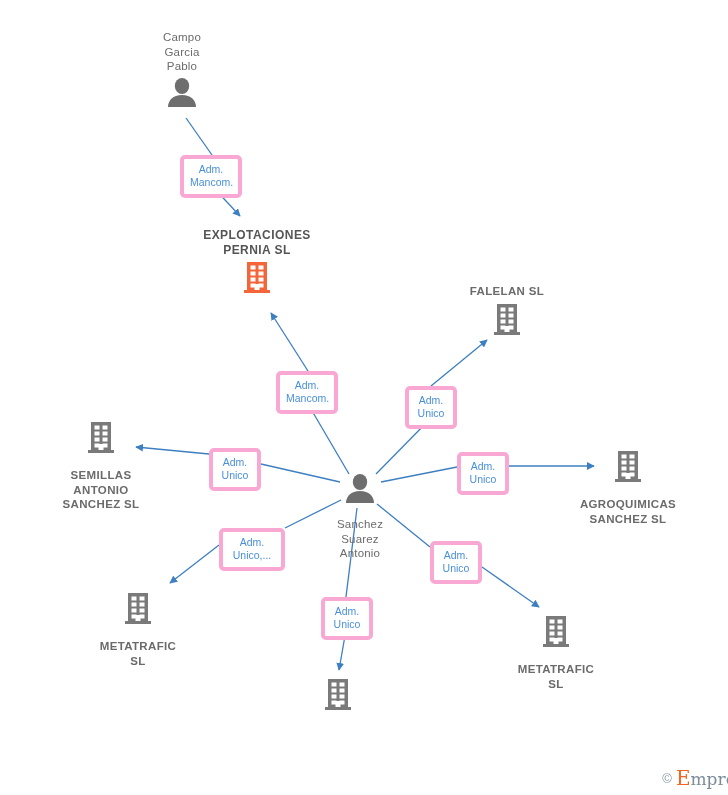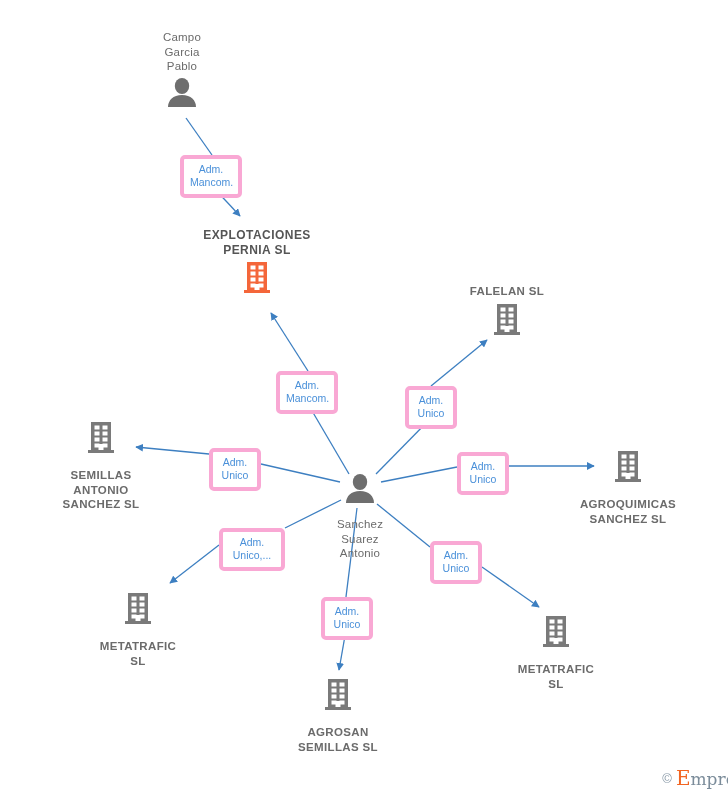--- a/index.html
+++ b/index.html
@@ -275,22 +275,20 @@
           <rect x="8.5" y="5.5" width="5" height="4" fill="#ffffff"></rect>
           <rect x="16.5" y="5.5" width="5" height="4" fill="#ffffff"></rect>
           <rect x="8.5" y="11.5" width="5" height="4" fill="#ffffff"></rect>
           <rect x="16.5" y="11.5" width="5" height="4" fill="#ffffff"></rect>
           <rect x="8.5" y="17.5" width="5" height="4" fill="#ffffff"></rect>
           <rect x="16.5" y="17.5" width="5" height="4" fill="#ffffff"></rect>
           <rect x="8.5" y="23.5" width="5" height="4" fill="#ffffff"></rect>
           <rect x="16.5" y="23.5" width="5" height="4" fill="#ffffff"></rect>
           <rect x="12.5" y="24" width="5" height="6" fill="#ffffff"></rect>
         </svg>
-        <div class="node-label company">AGROSAN
-SEMILLAS  SL</div>
       </div>
     </div>
   <div id="edge-label-layer">
       <div class="edge-label" style="left: 180px; top: 155px; width: 62px;">Adm.
 Mancom.</div>
       <div class="edge-label" style="left: 276px; top: 371px; width: 62px;">Adm.
 Mancom.</div>
       <div class="edge-label" style="left: 405px; top: 386px; width: 52px;">Adm.
 Unico</div>
       <div class="edge-label" style="left: 209px; top: 448px; width: 52px;">Adm.

